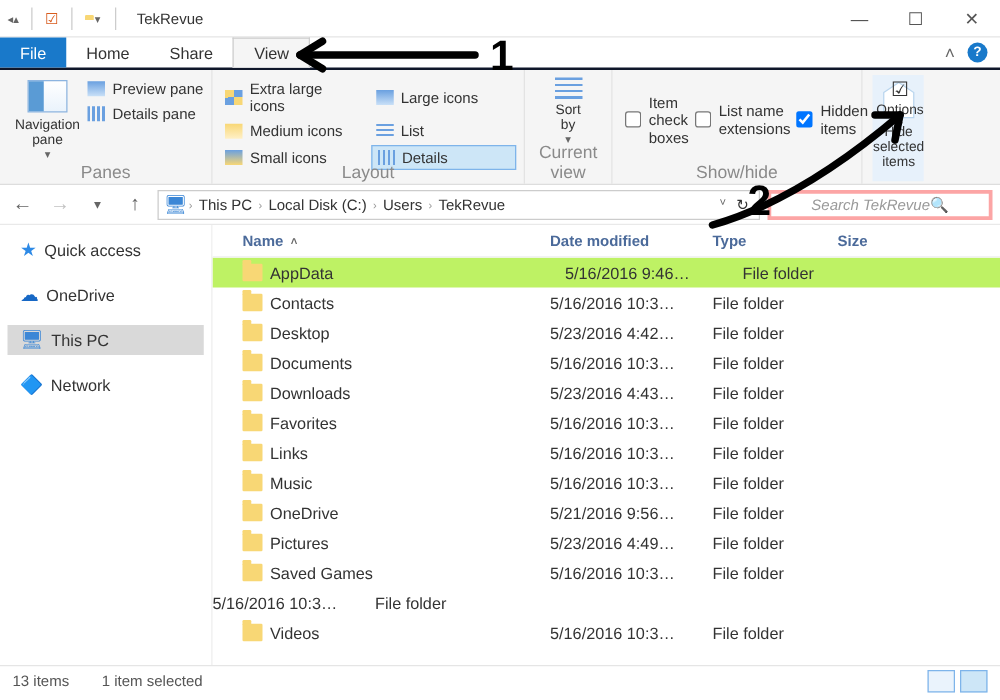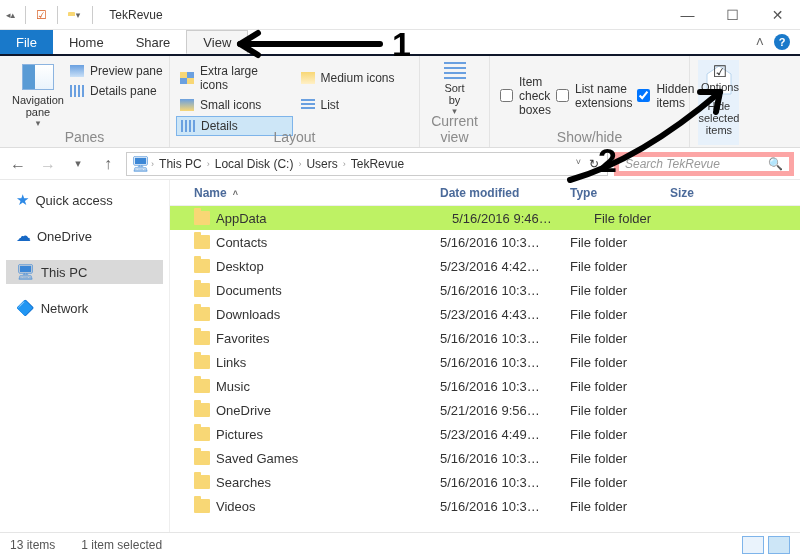--- a/index.html
+++ b/index.html
@@ -36,21 +36,21 @@
   .chk input { vertical-align:middle; }
   .hide-sel { width:80px; text-align:center; font-size:11px; display:flex; flex-direction:column; align-items:center; padding-top:4px; background:#e7f1fb;}
   .hide-ico { width:32px; height:36px; background:#e7f1fb; position:relative; }
   .hide-ico svg { width:100%; height:100%; }
   .options { width:60px; text-align:center; font-size:11px; display:flex; flex-direction:column; align-items:center; padding-top:6px;}
   .addr { height:32px; display:flex; align-items:center; gap:6px; padding:0 6px; border-bottom:1px solid #e9e9e9; }
   .navbtn { width:24px; height:24px; display:flex; align-items:center; justify-content:center; color:#666; font-size:16px; }
   .path { flex:1; border:1px solid #ccc; height:24px; display:flex; align-items:center; padding:0 4px; font-size:12px; }
   .crumb { padding:0 4px; }
   .crumb.sep { color:#999; padding:0 1px; }
-  .search { width:180px; border:5px solid #fca5a5; height:24px; display:flex; align-items:center; padding:0 6px; color:#999; font-style:italic; justify-content:space-between;}
+  .search { width:180px; border:3px solid #fca5a5; height:24px; display:flex; align-items:center; padding:0 6px; color:#999; font-style:italic; justify-content:center;}
   .body { display:flex; height:352px; }
   .tree { width:170px; border-right:1px solid #eee; padding:8px 6px; display:flex; flex-direction:column; gap:12px; font-size:13px; }
   .tree-item { display:flex; gap:6px; align-items:center; padding:3px 10px; }
   .tree-item.sel { background:#d9d9d9; }
   .list { flex:1; overflow:auto; }
   .cols { display:flex; border-bottom:1px solid #eee; font-size:12px; color:#4b6a9a; height:26px; align-items:center; position:sticky; top:0; background:#fff;font-weight:bold;}
   .col-name { width:270px; padding-left:24px; display:flex; align-items:center; gap:6px;}
   .col-date { width:130px; }
   .col-type { width:100px; }
   .col-size { width:60px; }
@@ -132,30 +132,34 @@
     <div class="group-label">Panes</div>
   </div>
 
   <div class="group layout">
     <div class="layout-grid">
       <div class="layout-item">
           <span class="ico-sm ico-extra"></span>
           <span>Extra large icons</span>
         </div>
       <div class="layout-item">
+          <span class="ico-sm ico-large"></span>
+          <span>Large icons</span>
+        </div>
+      <div class="layout-item">
           <span class="ico-sm ico-med"></span>
           <span>Medium icons</span>
+        </div>
+      <div class="layout-item">
+          <span class="ico-sm ico-list"></span>
+          <span>List</span>
         </div>
       <div class="layout-item">
           <span class="ico-sm ico-small"></span>
           <span>Small icons</span>
-        </div>
-      <div class="layout-item">
-          <span class="ico-sm ico-list"></span>
-          <span>List</span>
         </div>
       <div class="layout-item sel">
           <span class="ico-sm ico-details"></span>
           <span>Details</span>
         </div>
     </div>
     <div class="group-label">Layout</div>
   </div>
 
   <div class="group curview">
@@ -355,24 +359,20 @@
         <div class="row">
           <div class="col-name">
             <span class="folder-ico"></span>
             <span>Saved Games</span>
           </div>
           <div class="col-date">5/16/2016 10:3…</div>
           <div class="col-type">File folder</div>
           <div class="col-size"></div>
         </div>
         <div class="row">
-          <div class="col-name">
-            <span class="folder-ico"></span>
-            <span>Searches</span>
-          </div>
           <div class="col-date">5/16/2016 10:3…</div>
           <div class="col-type">File folder</div>
           <div class="col-size"></div>
         </div>
         <div class="row">
           <div class="col-name">
             <span class="folder-ico"></span>
             <span>Videos</span>
           </div>
           <div class="col-date">5/16/2016 10:3…</div>

